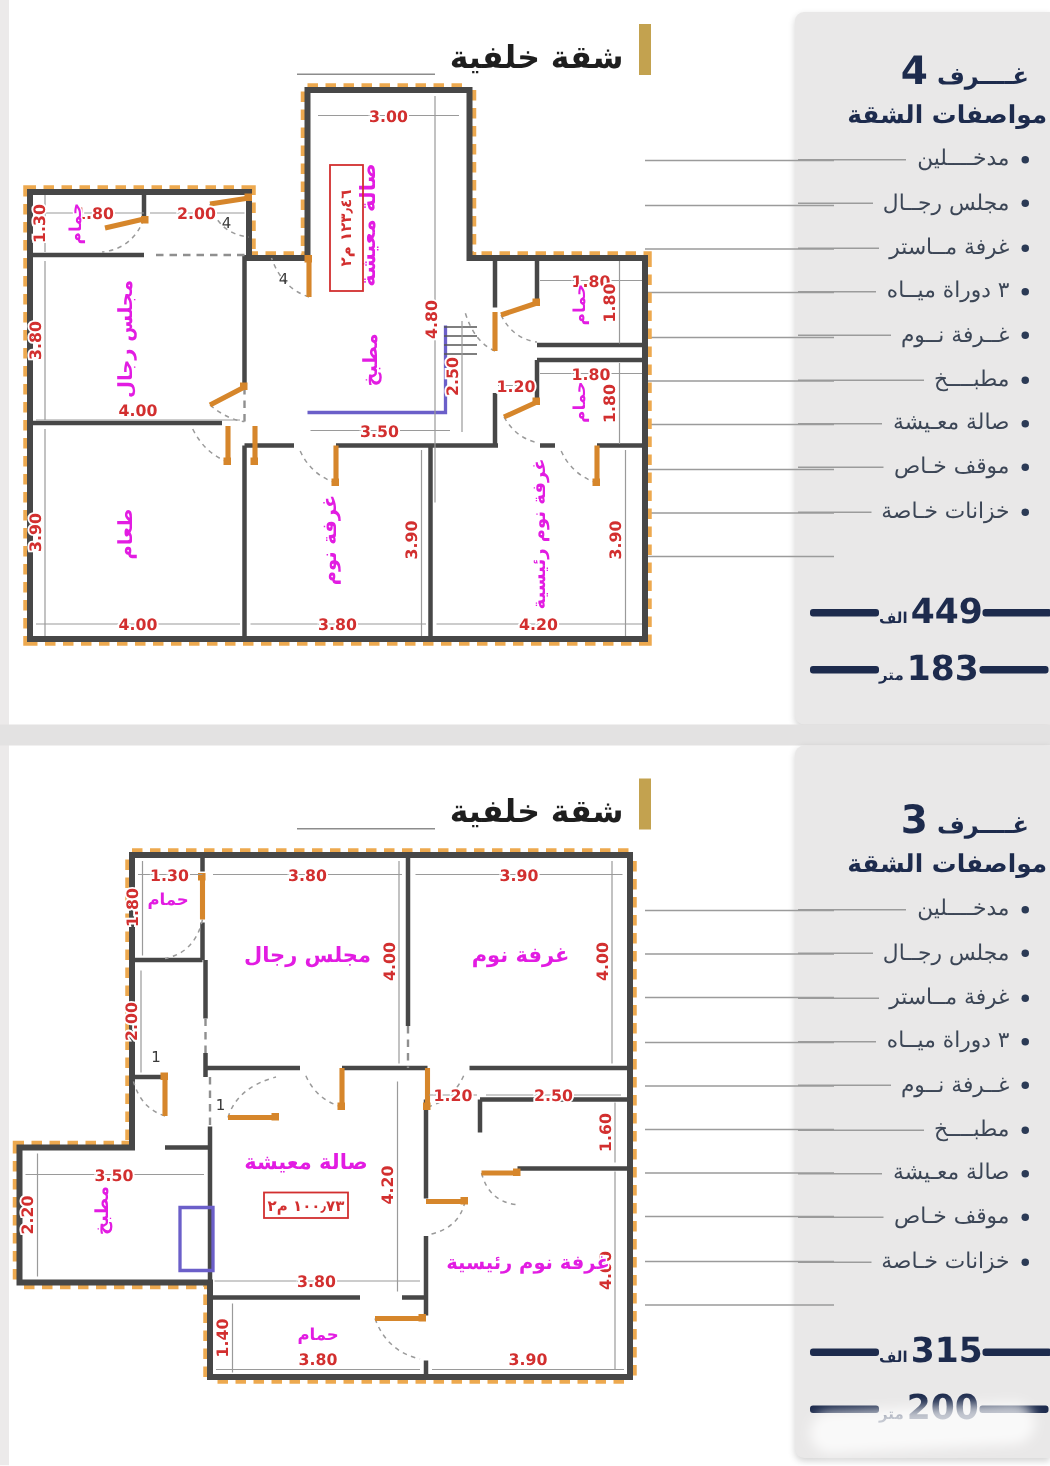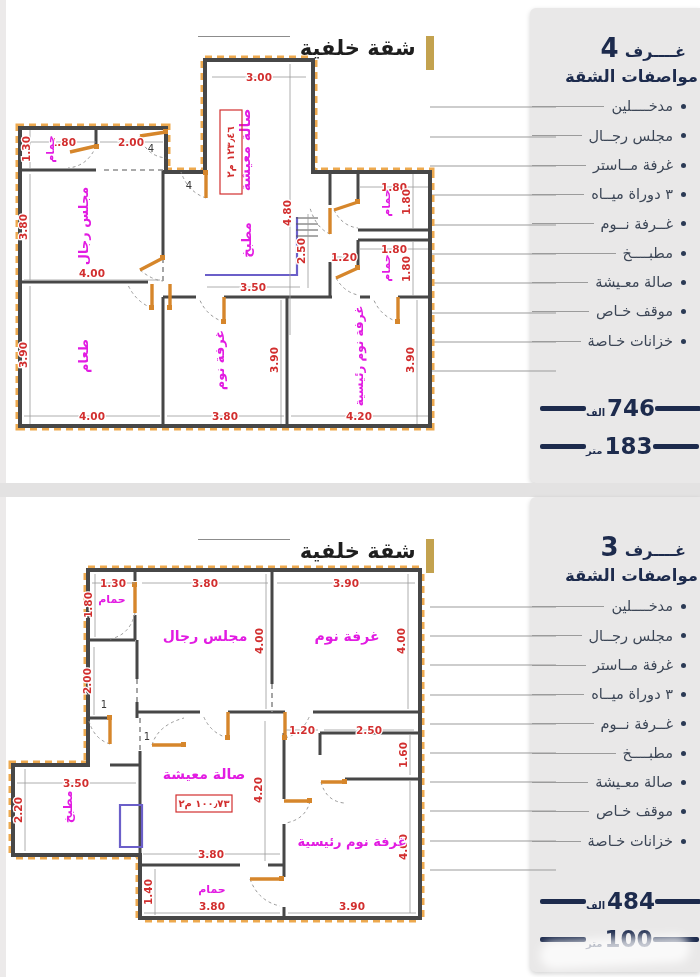--- a/index.html
+++ b/index.html
@@ -35,21 +35,21 @@
   .row-price{top:389px;} .row-size{top:427px;}
   .sec2 .row-price{top:393px;} .sec2 .row-size{top:431px;}
   .dash{width:46px;height:5px;background:#1d2b4d;border-radius:2px;flex:0 0 auto;}
   .price-group{direction:rtl;display:flex;align-items:baseline;color:#1d2b4d;}
   .price-value{font-size:23px;font-weight:bold;line-height:1;}
   .price-unit{font-size:10px;font-weight:bold;margin-right:2px;text-align:center;}
   .watermark{position:absolute;right:10px;bottom:6px;width:150px;height:28px;border-radius:14px;
     background:rgba(255,255,255,.75);filter:blur(4px);transform:rotate(-3deg);}
 
   
-  .plan-title{position:absolute;display:flex;align-items:flex-start;direction:ltr;margin-top:20px;}
+  .plan-title{position:absolute;display:flex;align-items:flex-end;direction:ltr;}
   .sec1 .plan-title{top:16px;left:198px;width:236px;}
   .sec2 .plan-title{top:30px;left:198px;width:236px;}
   .t-line{width:100px;border-top:1.6px solid #8c8c8c;margin-right:10px;}
   .t-text{font-size:21px;font-weight:bold;color:#1e1e1e;white-space:nowrap;}
   .t-bar{width:9px;height:34px;background:#c3a24f;margin-left:10px;}
 
   
   svg{position:absolute;left:0;top:0;pointer-events:none;}
   .halo{stroke:#eda94f;stroke-width:9;fill:none;stroke-dasharray:7 5;}
   .fillp{fill:#ffffff;stroke:none;}
@@ -127,21 +127,21 @@
         </div>
       <div class="spec-row">
           <span class="bullet"></span>
           <span class="spec-label">خزانات خـاصة</span>
           <span class="spec-line"></span>
         </div>
     </div>
     <div class="price-row row-price">
       <span class="dash"></span>
       <span class="price-group">
-        <span class="price-value">746</span>
+        <span class="price-value">449</span>
         <span class="price-unit">الف</span>
       </span>
       <span class="dash"></span>
     </div>
     <div class="price-row row-size">
       <span class="dash"></span>
       <span class="price-group">
         <span class="price-value">183</span>
         <span class="price-unit">متر</span>
       </span>
@@ -278,29 +278,29 @@
         </div>
       <div class="spec-row">
           <span class="bullet"></span>
           <span class="spec-label">خزانات خـاصة</span>
           <span class="spec-line"></span>
         </div>
     </div>
     <div class="price-row row-price">
       <span class="dash"></span>
       <span class="price-group">
-        <span class="price-value">484</span>
+        <span class="price-value">315</span>
         <span class="price-unit">الف</span>
       </span>
       <span class="dash"></span>
     </div>
     <div class="price-row row-size">
       <span class="dash"></span>
       <span class="price-group">
-        <span class="price-value">100</span>
+        <span class="price-value">200</span>
         <span class="price-unit">متر</span>
       </span>
       <span class="dash"></span>
     </div>
     <div class="watermark"></div>
   </div>
 
   <div class="plan-title">
     <span class="t-line"></span>
     <span class="t-text">شقة خلفية</span>

